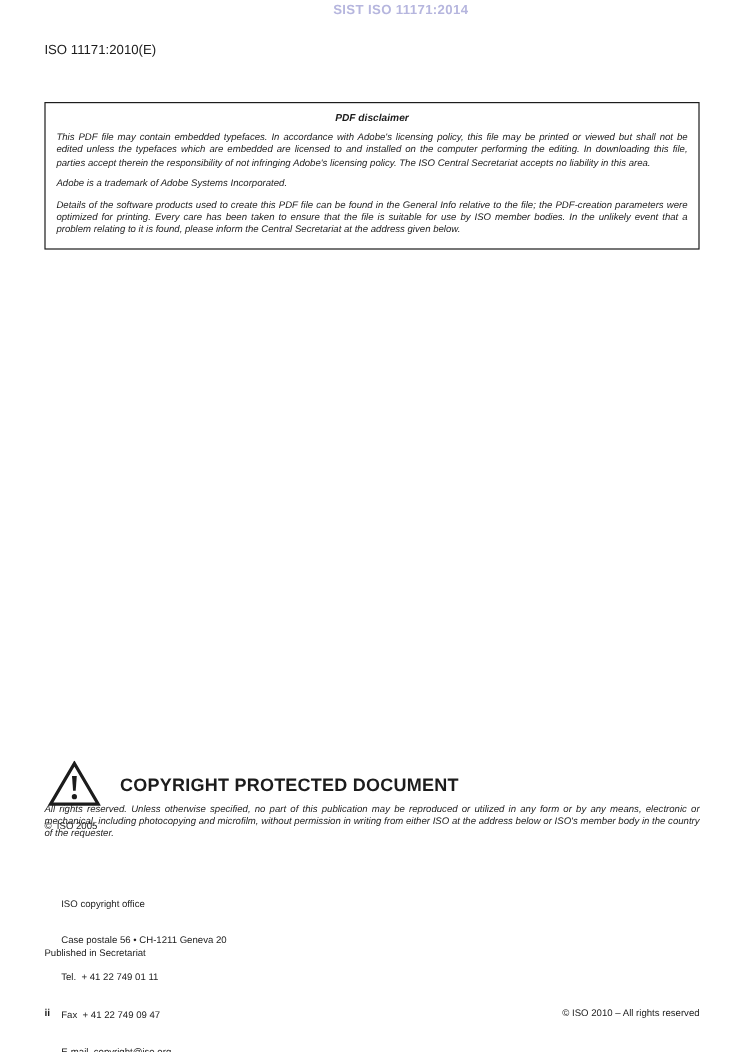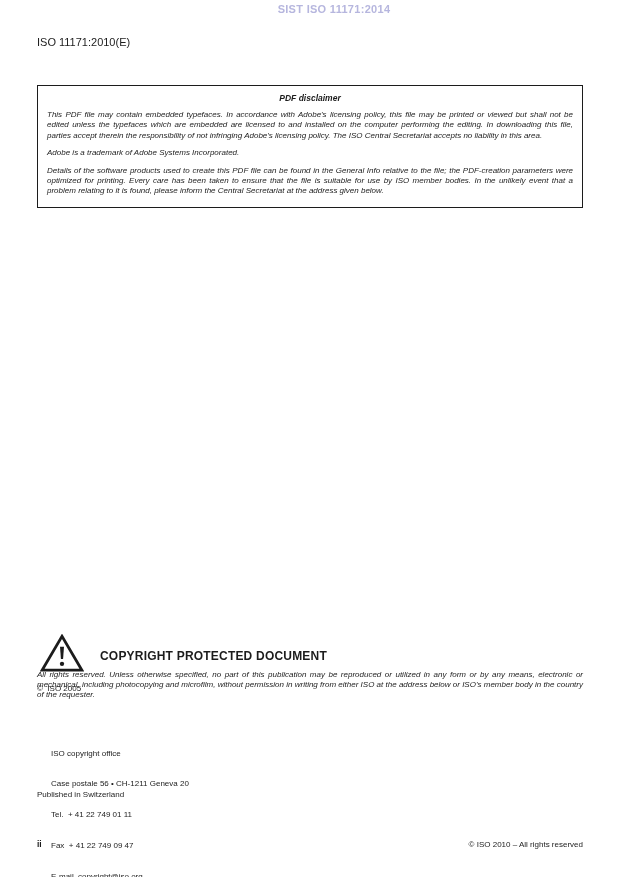--- a/index.html
+++ b/index.html
@@ -55,21 +55,21 @@
   .disclaimer-box p:last-child { margin-bottom: 1px; }
   .copyright-row {
     position: absolute;
     top: 634px; left: 40px;
     display: flex;
     align-items: flex-end;
     gap: 16px;
   }
   .triangle-icon { display: inline-block; line-height: 0; }
   .copyright-heading {
-    font-size: 12px;
+    font-size: 15px;
     font-weight: bold;
     padding-bottom: 9px;
     letter-spacing: 0.2px;
   }
   .copyright-notice {
     position: absolute;
     top: 684px; left: 37px;
     font-size: 8px;
     white-space: pre-wrap;
   }
@@ -140,18 +140,18 @@
 
   <div class="address-block">
     <div>ISO copyright office</div>
     <div>Case postale 56 • CH-1211 Geneva 20</div>
     <div>Tel.  + 41 22 749 01 11</div>
     <div>Fax  + 41 22 749 09 47</div>
     <div>E-mail  copyright@iso.org</div>
     
   </div>
 
-  <div class="published-line">Published in Switzerland</div>
+  <div class="published-line">Published in Secretariat</div>
 
   <div class="footer-left">ii</div>
   <div class="footer-right">© ISO 2010 – All rights reserved</div>
 
 </div>
 
 </body></html>

